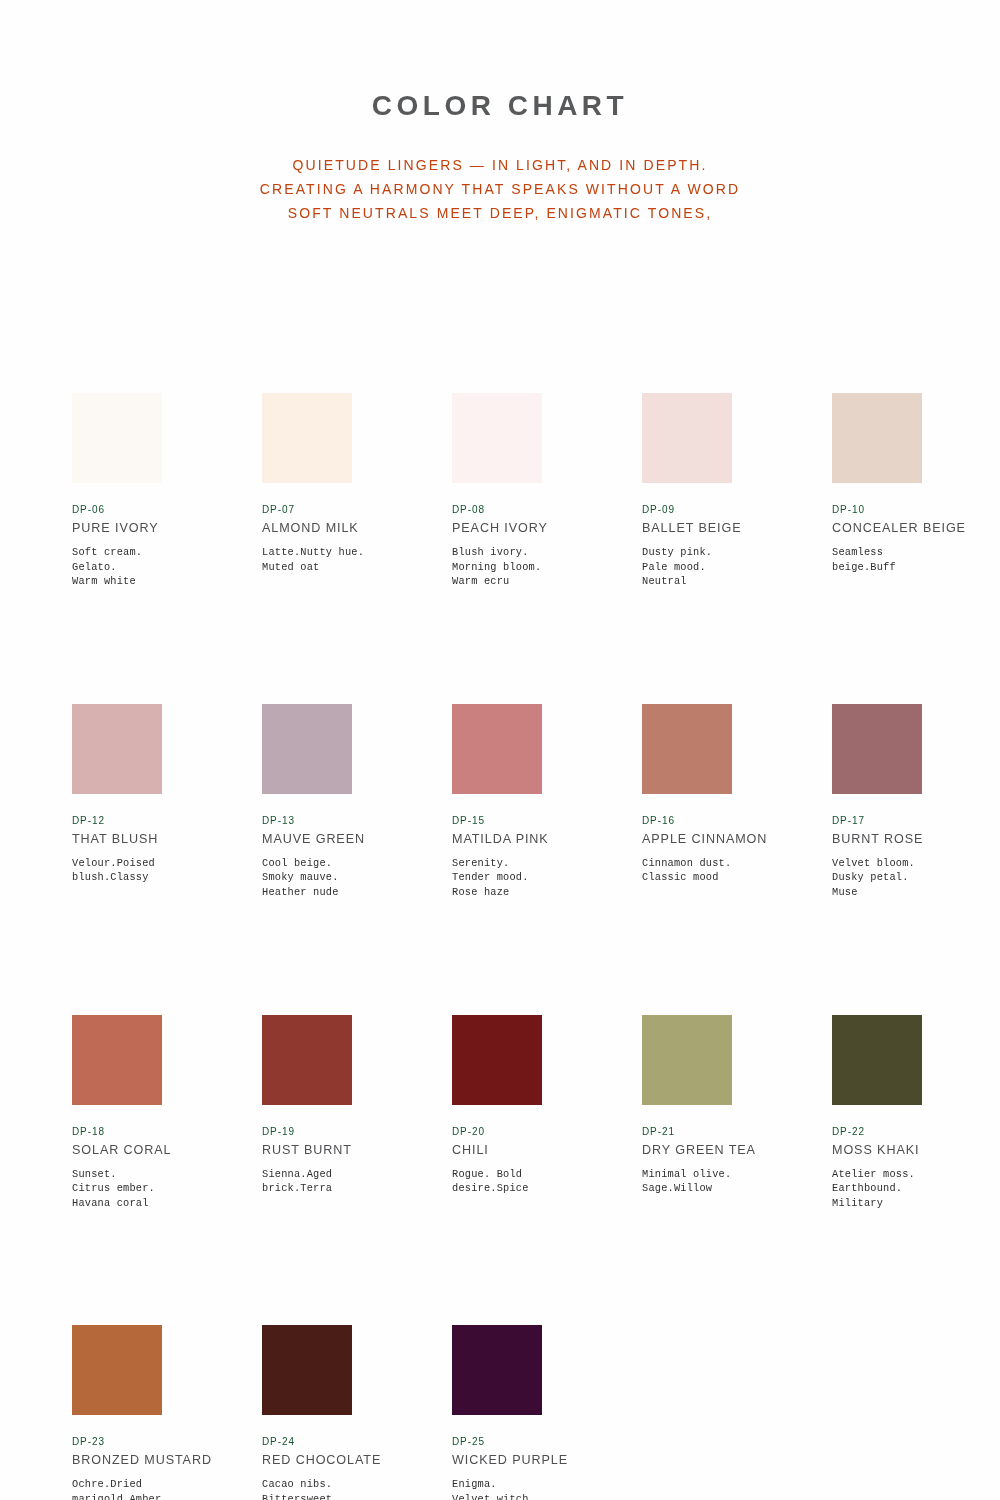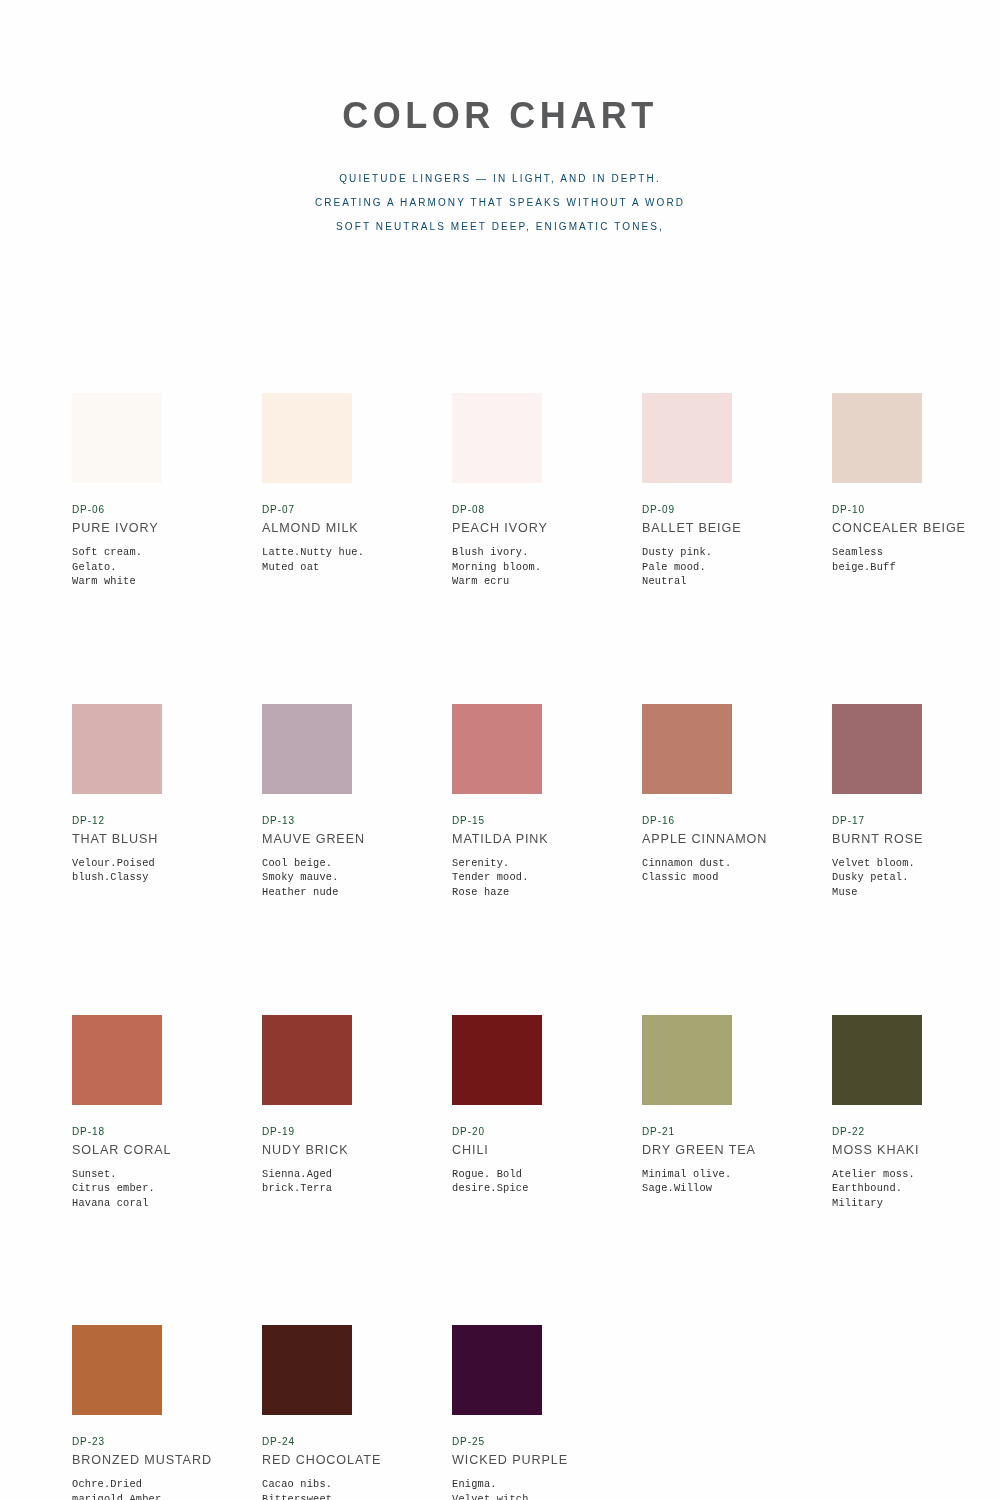--- a/index.html
+++ b/index.html
@@ -23,34 +23,34 @@
     box-sizing: border-box;
   }
 
   
   .header {
     padding-top: 88px;
     text-align: center;
   }
   .chart-title {
     font-family: "Liberation Sans", sans-serif;
-    font-size: 36px;
+    font-size: 28px;
     font-weight: 700;
     letter-spacing: 4.5px;
     color: #58595b;
     line-height: 1;
-    margin: 10px;
+    margin: 4px;
   }
   .subtitle {
     margin-top: 33px;
-    font-size: 10px;
+    font-size: 14px;
     font-weight: 400;
     letter-spacing: 2.1px;
     line-height: 24px;
-    color: #0c4a6e;
+    color: #c2410c;
   }
   .subtitle div {
     white-space: nowrap;
   }
 
   
   .swatch-grid {
     position: absolute;
     left: 72px;
     top: 393px;
@@ -177,21 +177,21 @@
       </div>
       <div class="swatch-cell">
         <div class="swatch-chip" style="background: rgb(191, 106, 85);"></div>
         <div class="swatch-code">DP-18</div>
         <div class="swatch-name">SOLAR CORAL</div>
         <div class="swatch-desc">Sunset.<br>Citrus ember.<br>Havana coral</div>
       </div>
       <div class="swatch-cell">
         <div class="swatch-chip" style="background: rgb(142, 56, 47);"></div>
         <div class="swatch-code">DP-19</div>
-        <div class="swatch-name">NUDY BRICK</div>
+        <div class="swatch-name">RUST BURNT</div>
         <div class="swatch-desc">Sienna.Aged<br>brick.Terra</div>
       </div>
       <div class="swatch-cell">
         <div class="swatch-chip" style="background: rgb(114, 23, 24);"></div>
         <div class="swatch-code">DP-20</div>
         <div class="swatch-name">CHILI</div>
         <div class="swatch-desc">Rogue. Bold<br>desire.Spice</div>
       </div>
       <div class="swatch-cell">
         <div class="swatch-chip" style="background: rgb(167, 166, 114);"></div>

